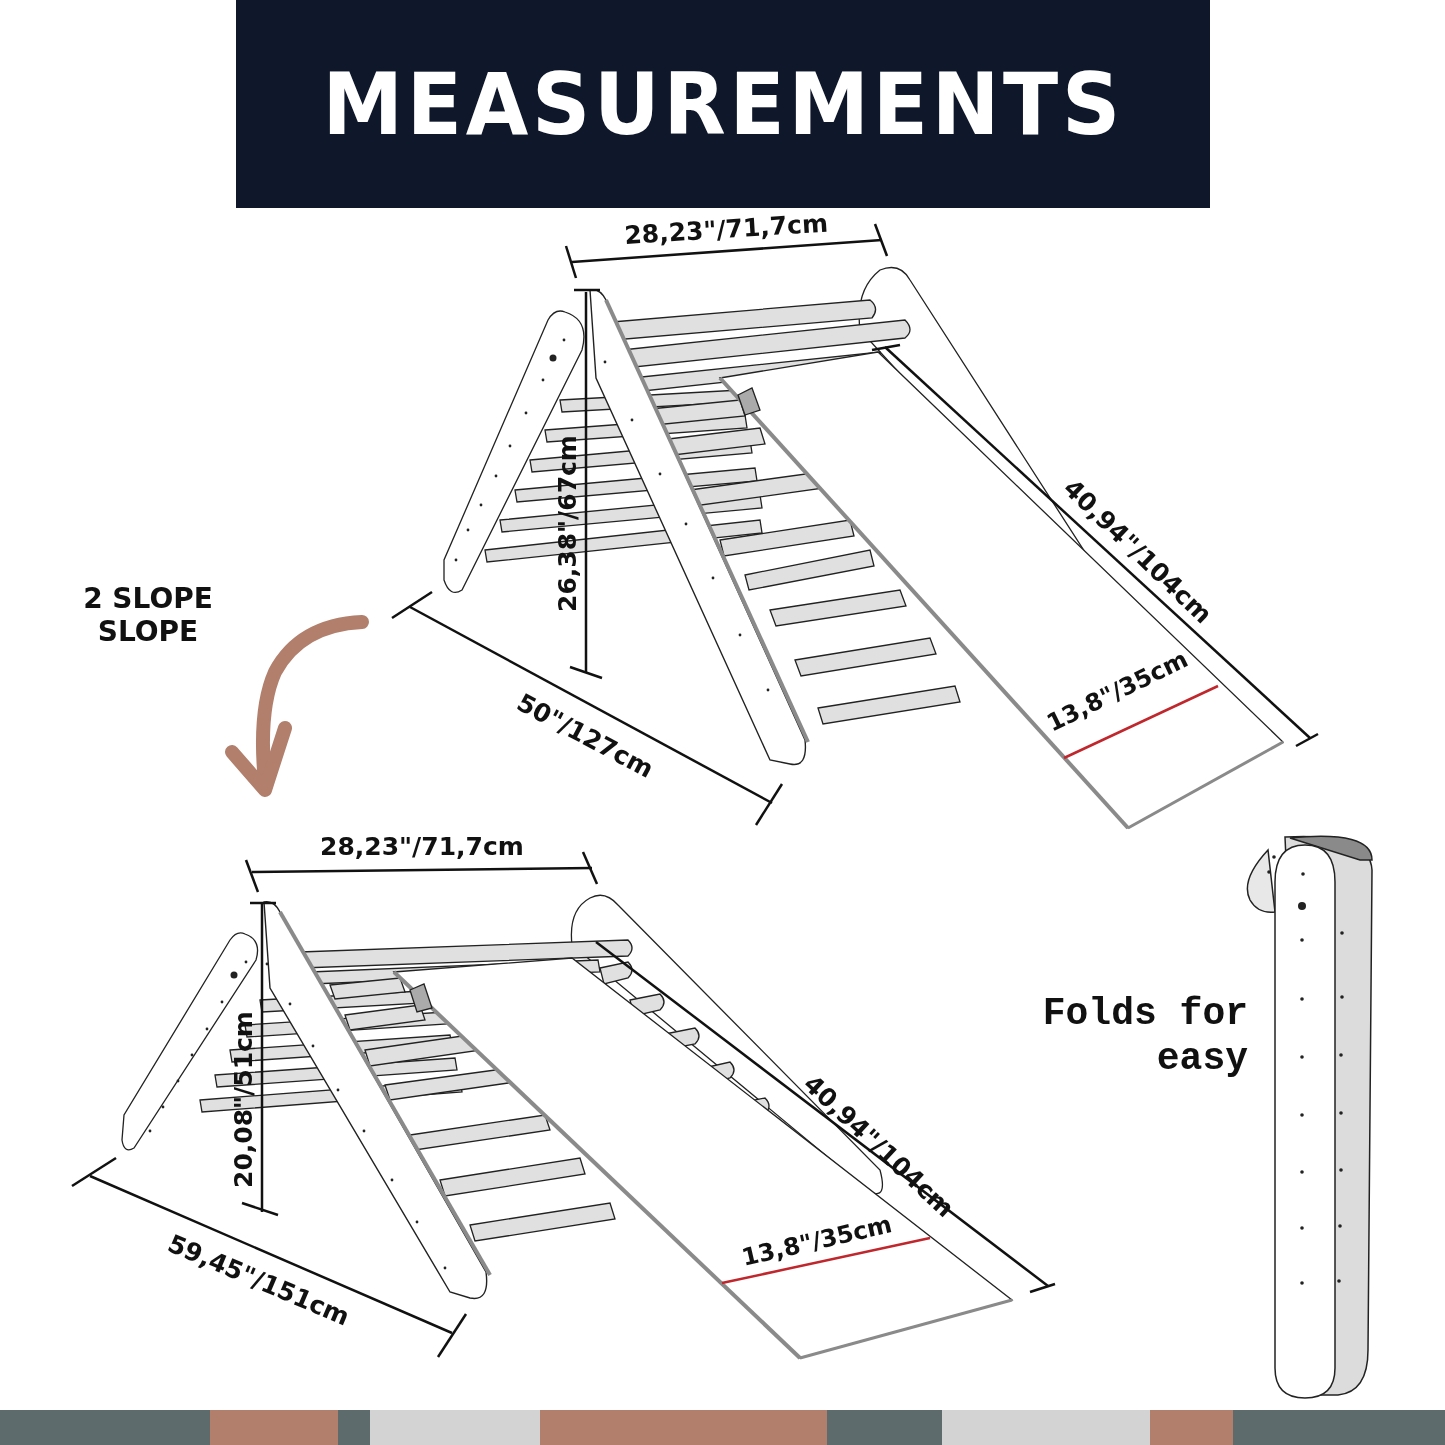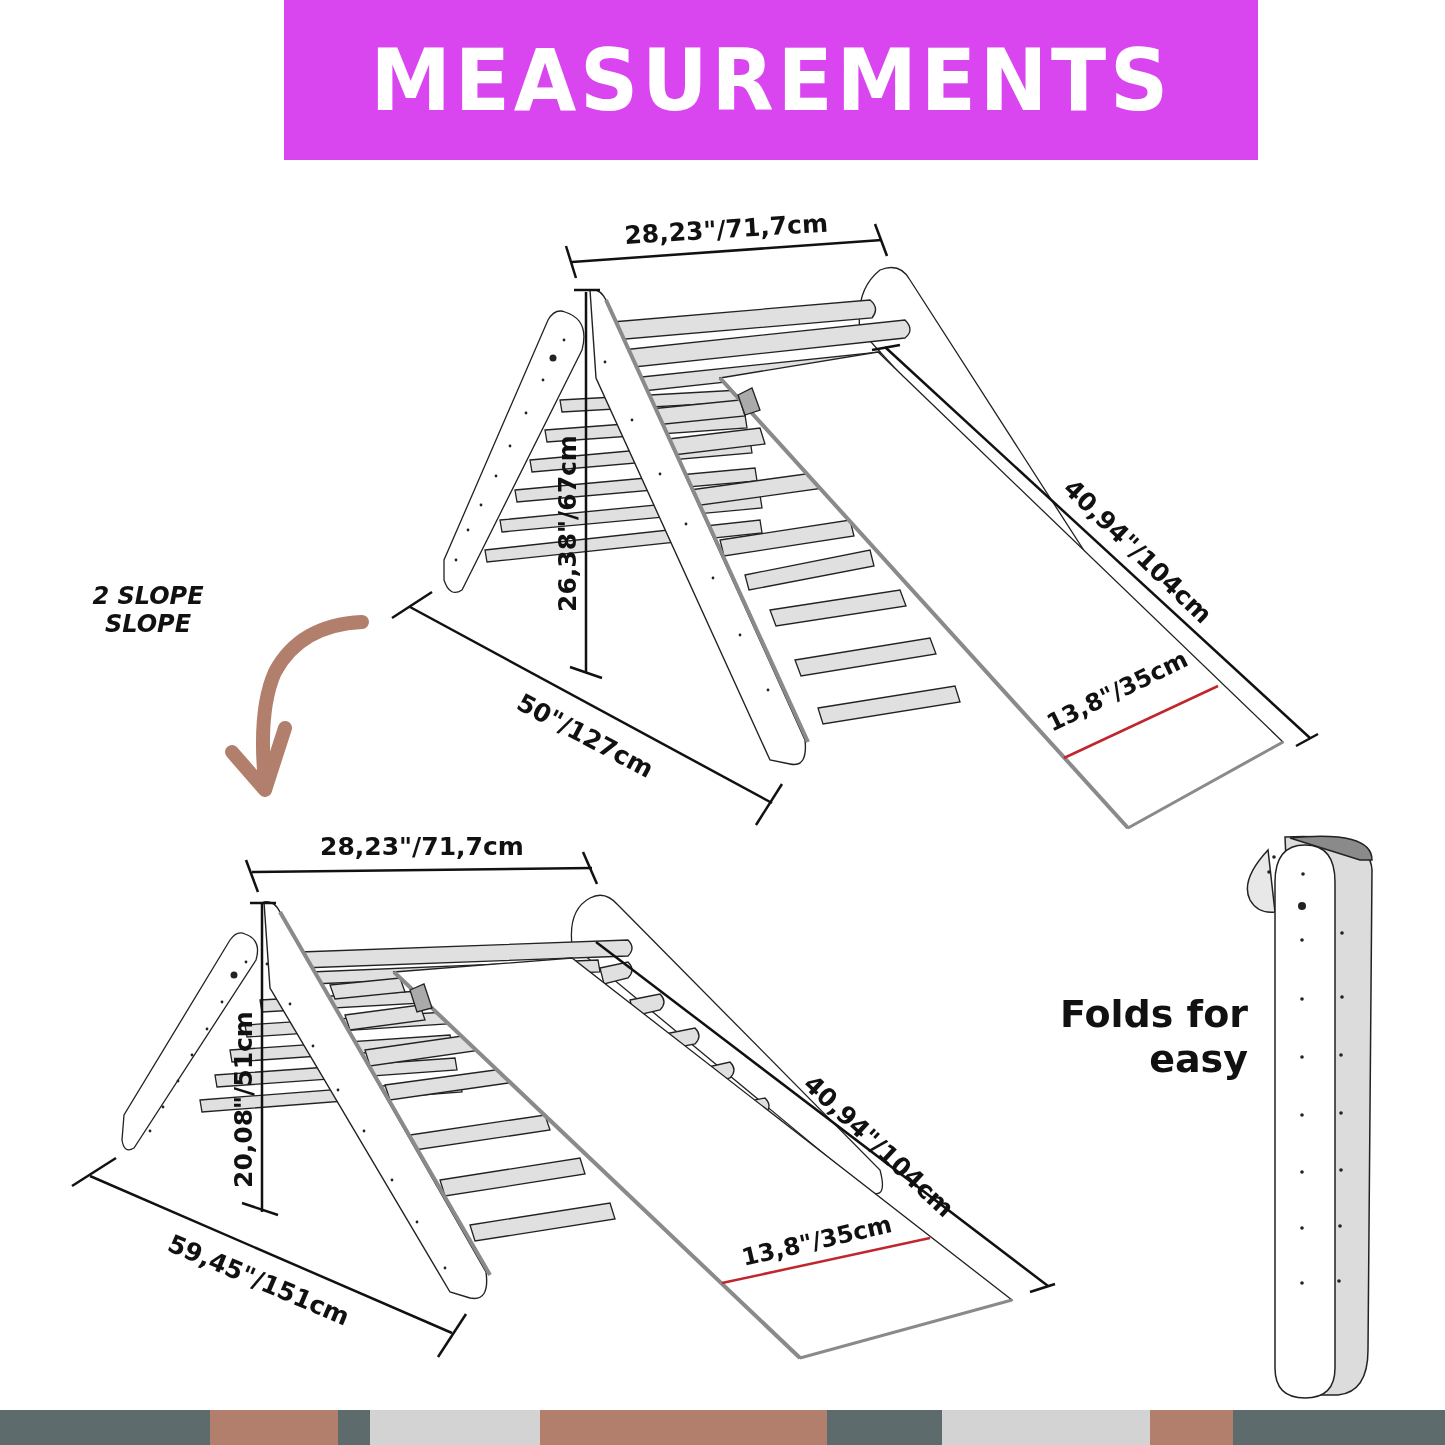--- a/index.html
+++ b/index.html
@@ -1,23 +1,23 @@
 <!DOCTYPE html>
 <html><head>
 <meta charset="utf-8">
 <style>
   html, body { margin: 0; padding: 0; background: #ffffff; }
   body { width: 1445px; height: 1445px; position: relative; overflow: hidden; font-family: "DejaVu Sans", sans-serif; }
-  .title-banner { position: absolute; left: 236px; top: 0; width: 974px; height: 160px; background: #d946ef; display: flex; align-items: center; justify-content: center; margin-left: 48px; }
+  .title-banner { position: absolute; left: 236px; top: 0; width: 974px; height: 208px; background: #0f172a; display: flex; align-items: center; justify-content: center; }
   .title-text { color: #ffffff; font-family: "DejaVu Sans", sans-serif; font-weight: bold; font-size: 86px; letter-spacing: 4px; line-height: 1; transform: scaleX(0.94); }
   .diagram { position: absolute; left: 0; top: 0; width: 1445px; height: 1445px; }
   .label { font-family: "DejaVu Sans", sans-serif; font-weight: 600; fill: #111; }
   .side-label { position: absolute; font-family: "DejaVu Sans", sans-serif; font-weight: bold; color: #111; line-height: 1.18; }
-  .slope-label { left: 58px; top: 582px; font-size: 24px; text-align: center; width: 180px; font-style: italic; }
-  .folds-label { left: 1040px; top: 992px; font-size: 38px; text-align: right; width: 208px; }
+  .slope-label { left: 58px; top: 582px; font-size: 28px; text-align: center; width: 180px; }
+  .folds-label { left: 1040px; top: 992px; font-size: 38px; text-align: right; width: 208px; font-family: Liberation Mono, monospace; }
   .footer-stripes { position: absolute; left: 0; top: 1410px; width: 1445px; height: 35px; display: flex; }
   .stripe { height: 100%; }
 </style>
 </head>
 <body>
 
 <div class="title-banner">
   <span class="title-text">MEASUREMENTS</span>
 </div>
 

